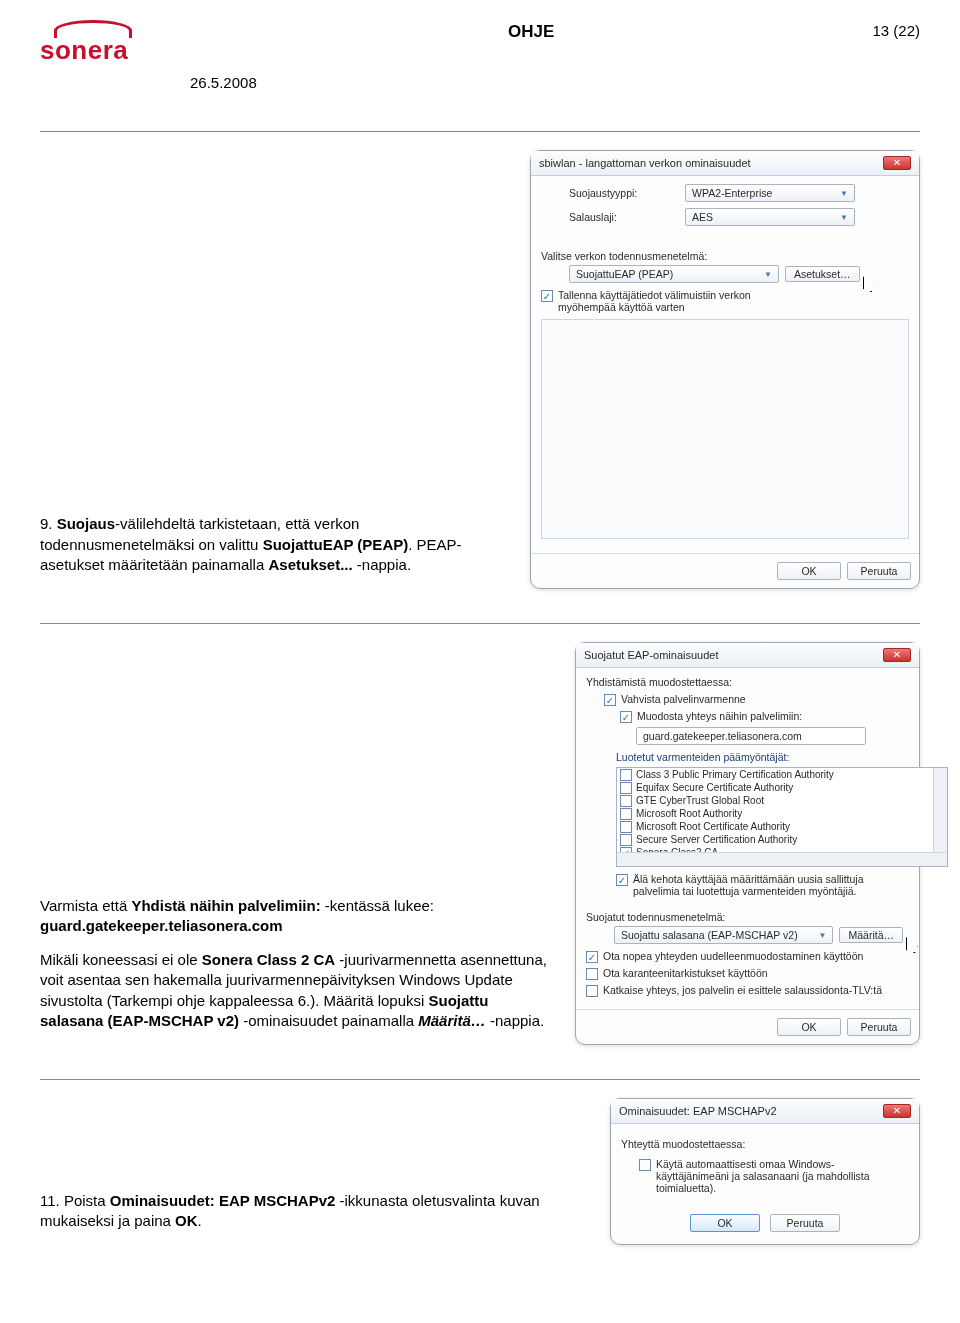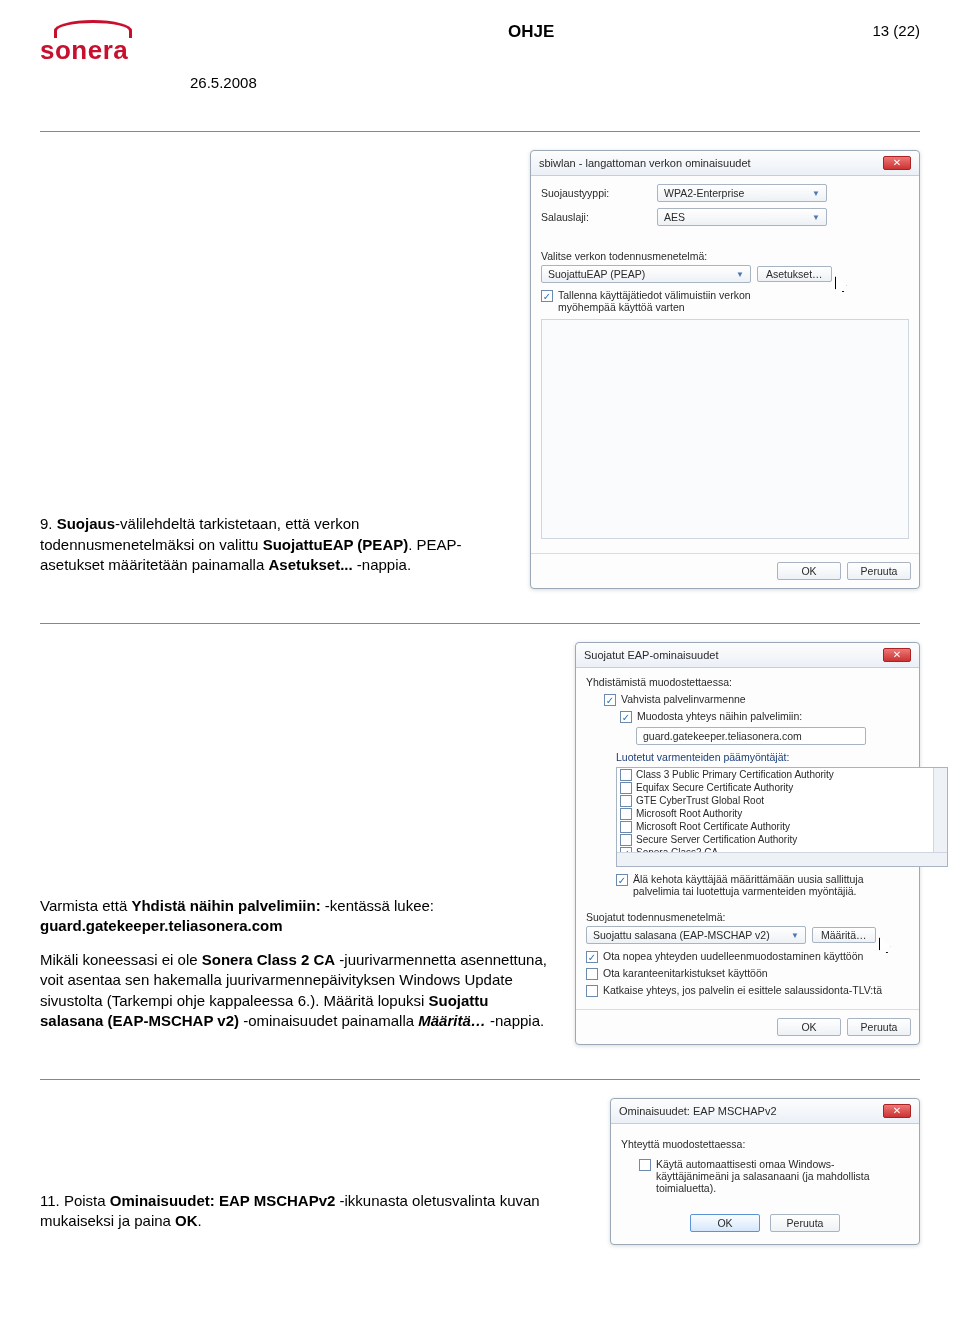--- a/index.html
+++ b/index.html
@@ -70,21 +70,21 @@
   .step-text {
     flex: 1;
     font-size: 15px;
     line-height: 1.35;
   }
   .step-text p { margin: 0 0 14px 0; }
   .b { font-weight: bold; }
   .dialog {
     flex: 0 0 auto;
     border: 1px solid #9aa8b8;
-    border-radius: 4px;
+    border-radius: 10px;
     background: #fdfdfd;
     font-size: 10.5px;
     color: #2a2a2a;
     box-shadow: 0 1px 4px rgba(0,0,0,0.15);
   }
   .dlg-title {
     display: flex;
     align-items: center;
     justify-content: space-between;
     padding: 5px 8px;
@@ -110,21 +110,21 @@
   .tab {
     border: 1px solid #b9c3cf;
     border-bottom: none;
     padding: 3px 10px;
     background: #f1f4f8;
     border-radius: 3px 3px 0 0;
     margin-right: -1px;
     font-size: 10.5px;
   }
   .tab.active { background: #fff; position: relative; top: 1px; }
-  .row { display: flex; align-items: center; margin-bottom: 6px; gap: 6px; }
+  .row { display: flex; align-items: center; margin-bottom: 6px; gap: 6px; margin-left: 28px; }
   .lbl { width: 110px; }
   .combobox, .btn, .input {
     border: 1px solid #a9b4c2;
     background: linear-gradient(#fff,#eef1f5);
     border-radius: 2px;
     padding: 2px 6px;
     font-size: 10.5px;
     display: flex;
     align-items: center;
     justify-content: space-between;

